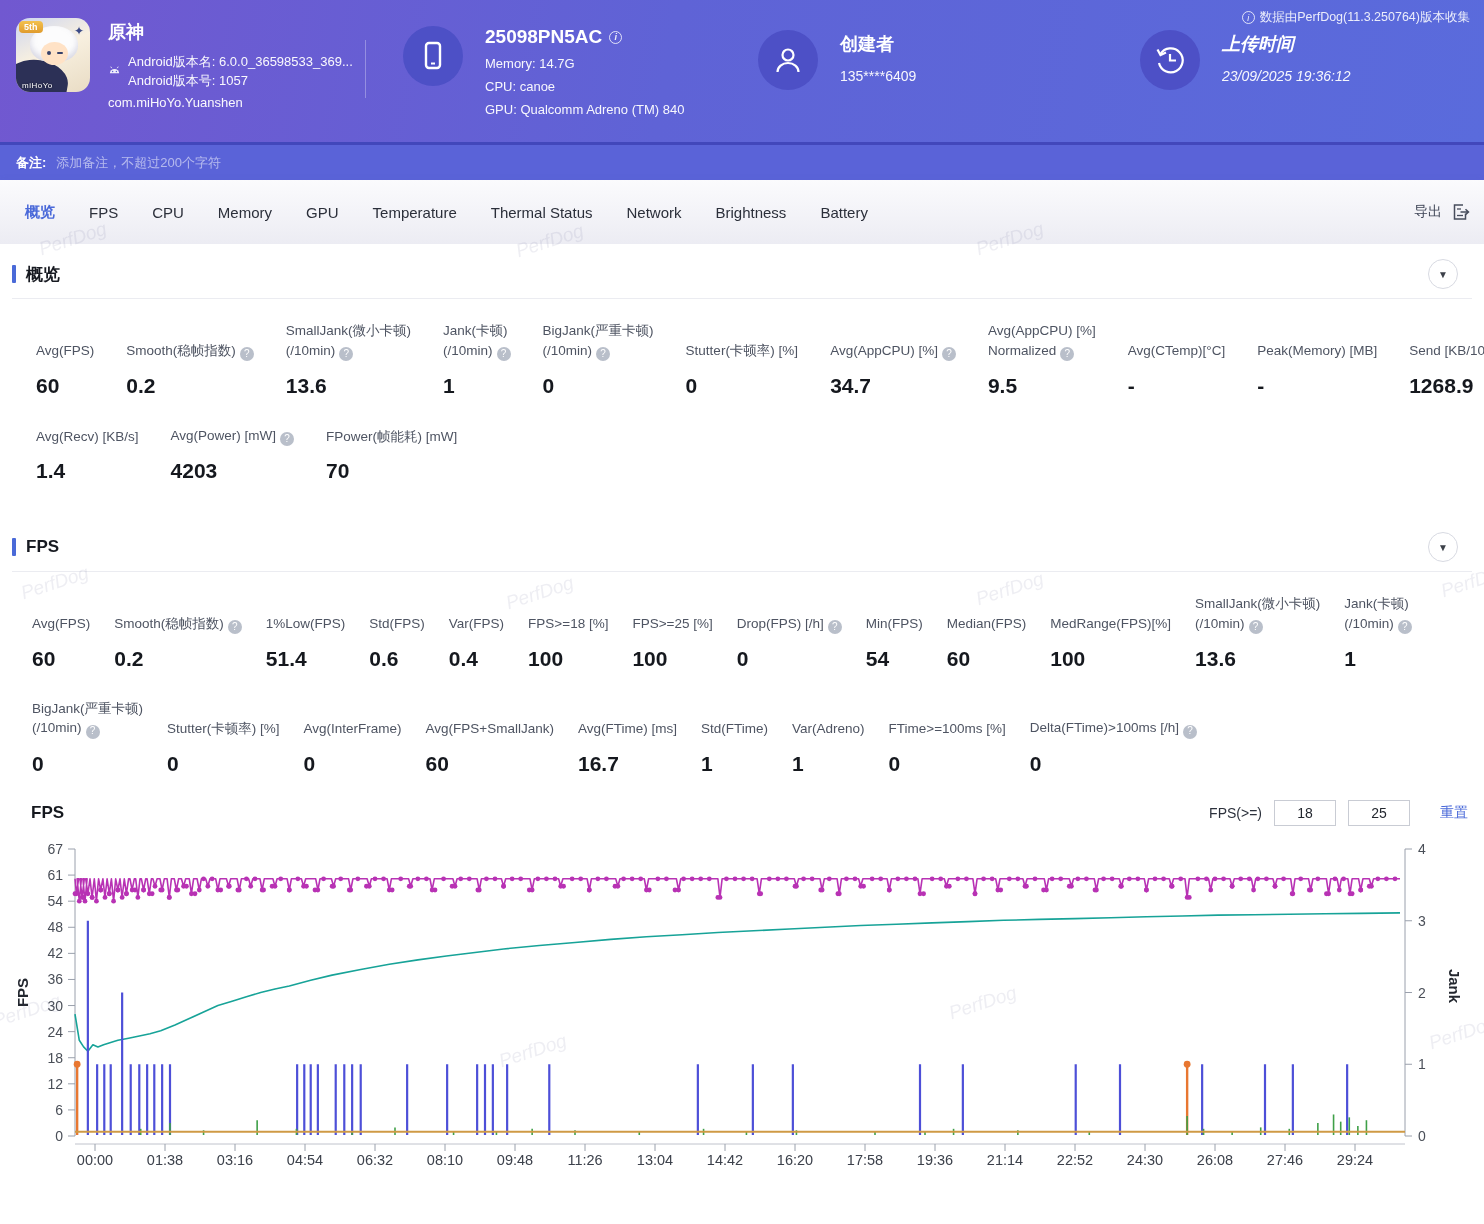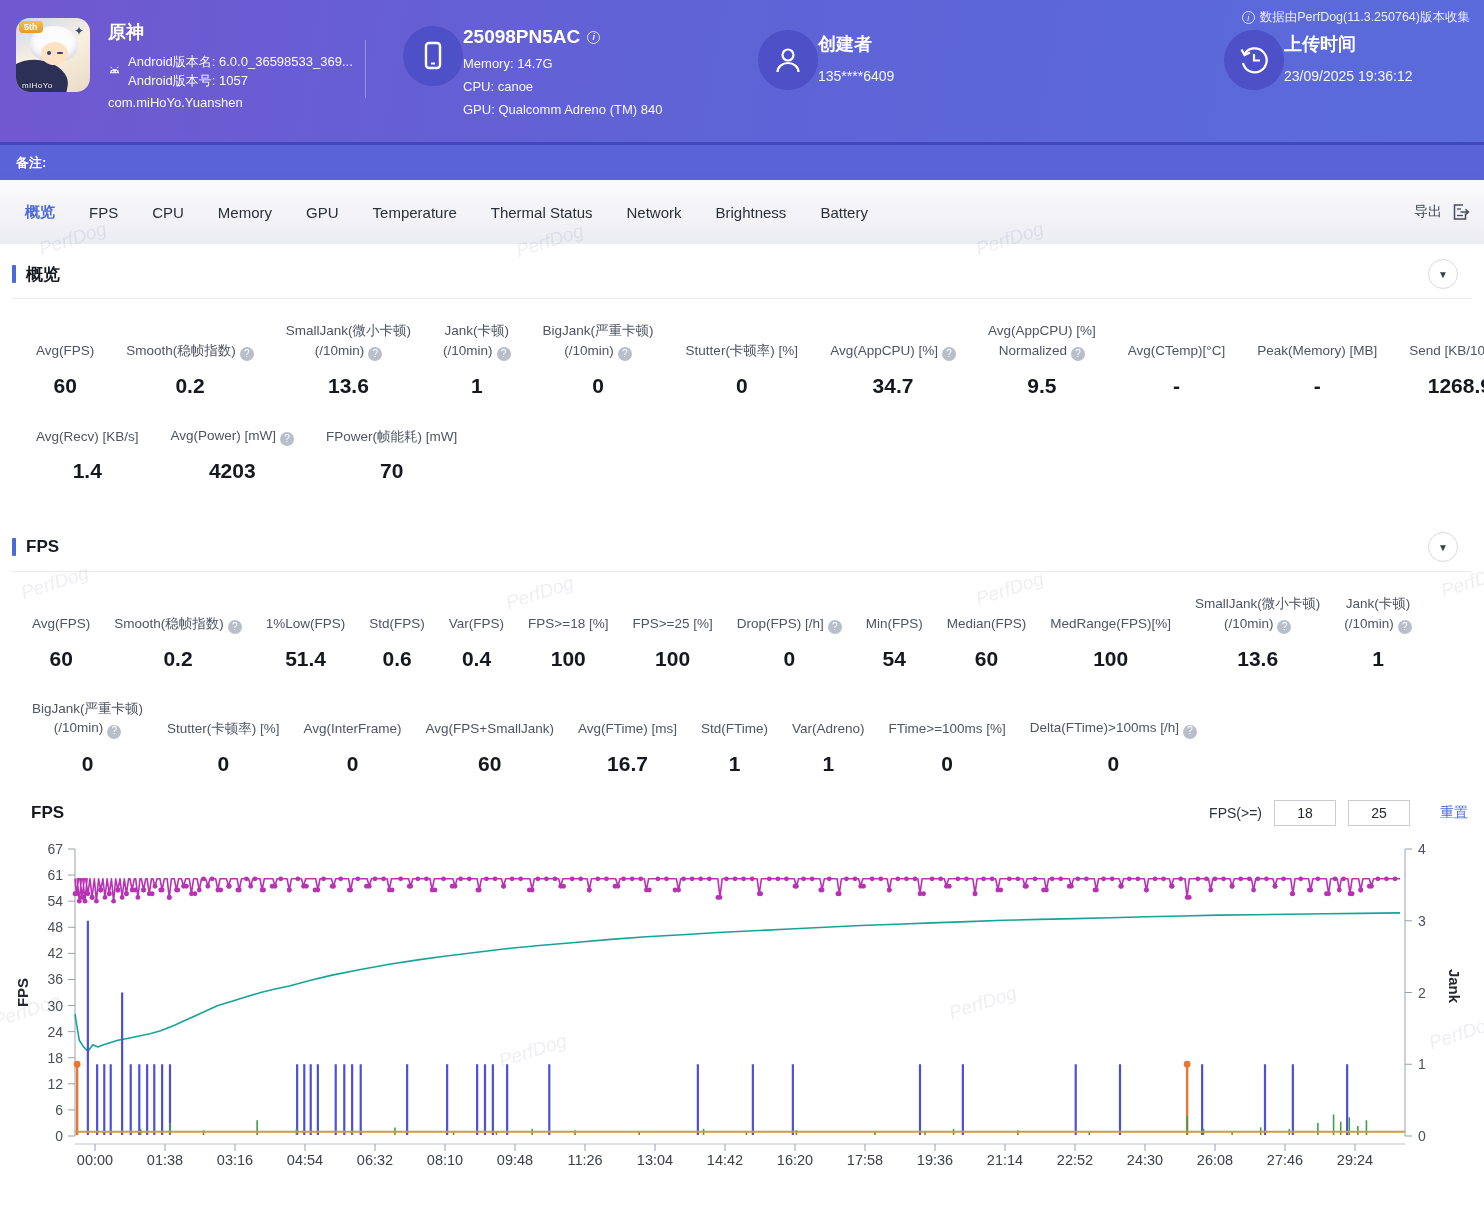--- a/index.html
+++ b/index.html
@@ -36,22 +36,22 @@
   .app-verrow { display:flex; margin-top:8px; align-items:center; }
   .android-icon { flex:0 0 auto; margin-right:7px; opacity:.9; }
   .app-lines { font-size:13px; line-height:19px; color:rgba(255,255,255,.96); }
   .app-pkg { font-size:13px; margin-top:5px; color:rgba(255,255,255,.96); }
   .h-divider { position:absolute; left:365px; top:40px; width:1px; height:58px; background:rgba(255,255,255,.3); }
   .icon-circle { width:60px; height:60px; border-radius:50%; background:#4d50c6;
     display:flex; align-items:center; justify-content:center; flex:0 0 auto; }
   .hg-device { left:403px; top:26px; }
   .hg-creator { left:758px; top:30px; }
   .hg-duration { left:974px; top:30px; }
-  .hg-upload { left:1224px; top:30px; }
-  .hcol { color:#fff; }
+  .hg-upload { left:1140px; top:30px;font-style:italic; }
+  .hcol { margin-left:22px; color:#fff; }
   .h-title { font-size:19px; font-weight:bold; display:flex; align-items:center; gap:7px; }
   .h-lines { font-size:13px; line-height:23px; margin-top:4px; color:rgba(255,255,255,.95); }
   .h-label { font-size:18px; font-weight:bold; margin-top:2px; }
   .h-value { font-size:14px; margin-top:12px; color:rgba(255,255,255,.95); }
 
   
   .remark-bar { height:38px; background:#5a63d8; border-top:3px solid #4247bb;
     display:flex; align-items:center; padding:0 16px; }
   .remark-label { color:#fff; font-size:13px; font-weight:bold; margin-right:10px; }
   .remark-input { flex:1; background:transparent; border:none; outline:none; color:#fff; font-size:13px; }
@@ -67,21 +67,21 @@
   
   .content { position:relative; background:#fff; }
   .sec-head { display:flex; align-items:center; padding:15px 12px 9px 12px; }
   .sec-bar { width:4px; height:18px; background:#4a6ad8; border-radius:1px; margin-right:10px; }
   .sec-title { font-size:17px; font-weight:bold; color:#171a21; }
   .collapse-btn { margin-left:auto; margin-right:14px; width:30px; height:30px; border:1px solid #d8dae2;
     border-radius:50%; display:flex; align-items:center; justify-content:center; color:#3c4049;
     font-size:10px; background:#fff; cursor:pointer; }
   .sec-divider { border-top:1px solid #ebecf1; margin:0 12px; }
   .stats-row { display:flex; padding:0 20px; margin-top:22px; }
-  .stat-cell { display:flex; flex-direction:column; justify-content:flex-end; text-align:center;
+  .stat-cell { display:flex; flex-direction:column; justify-content:flex-end; 
     padding:0 16px; flex:0 0 auto; }
   .row-tight .stat-cell { padding:0 12px; }
   .stat-label { font-size:13.5px; color:#4e5462; line-height:1.45; white-space:nowrap; }
   .stat-value { font-size:21px; font-weight:bold; color:#15181e; margin-top:13px; }
   .help-icon { display:inline-flex; width:14px; height:14px; border-radius:50%; background:#b9bfca;
     color:#fff; font-size:10px; align-items:center; justify-content:center; margin-left:4px;
     vertical-align:-2px; cursor:pointer; }
   .gap-lg { height:34px; }
 
   
@@ -185,20 +185,21 @@
     </div>
     <div class="hcol">
       <div class="h-label">上传时间</div>
       <div class="h-value">23/09/2025 19:36:12</div>
     </div>
   </div>
 </div>
 
 <div class="remark-bar">
   <span class="remark-label">备注:</span>
+  <input class="remark-input" type="text" placeholder="添加备注，不超过200个字符" style="">
 </div>
 
 <div class="tabbar">
   <div id="tabs-host" style="display:flex;align-items:center;">
       <div class="tab active">概览</div>
       <div class="tab">FPS</div>
       <div class="tab">CPU</div>
       <div class="tab">Memory</div>
       <div class="tab">GPU</div>
       <div class="tab">Temperature</div>

